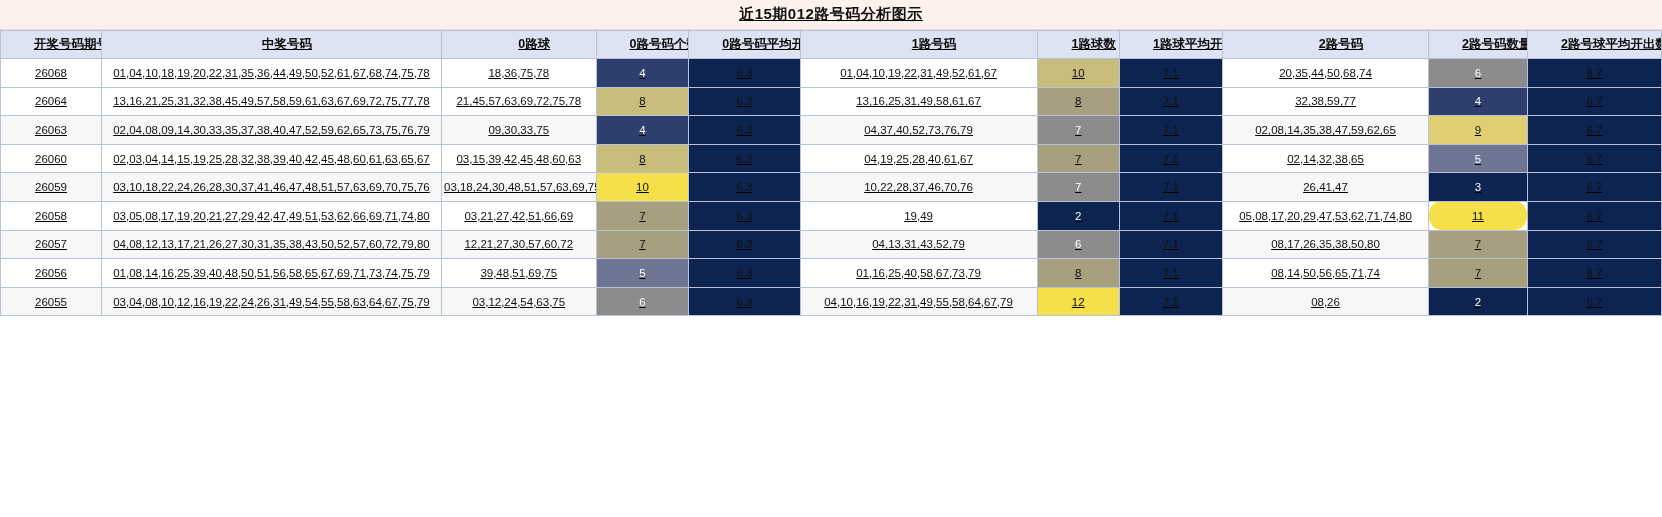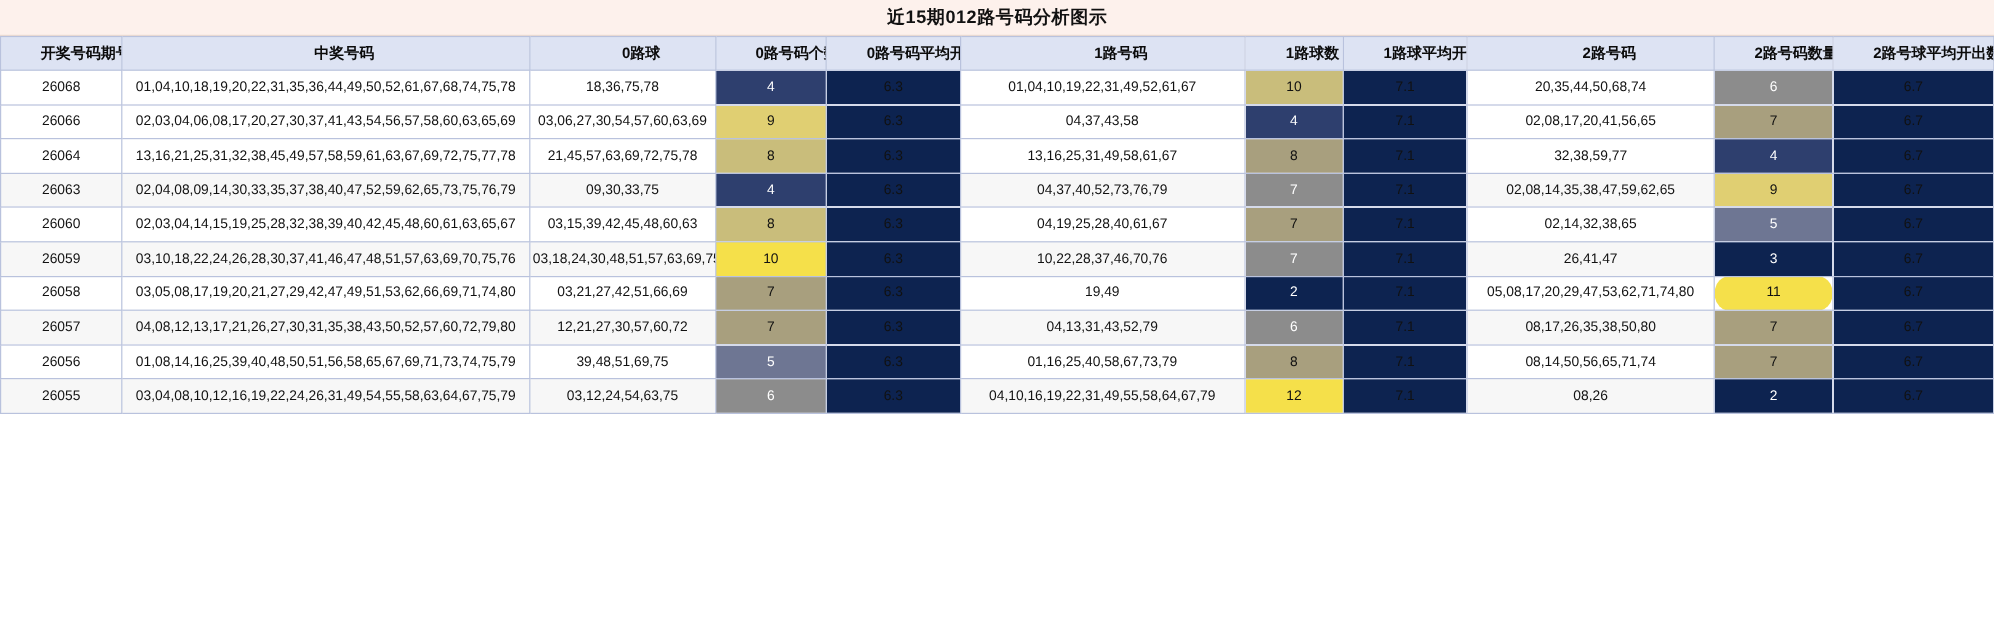--- a/index.html
+++ b/index.html
@@ -6,20 +6,21 @@
   html, body {
     margin: 0; padding: 0;
     background: #ffffff;
     font-family: "Liberation Sans", "DejaVu Sans", sans-serif;
   }
   #page {
     width: 1662px;
     min-height: 517px;
     background: #fff;
     position: relative;
+    text-decoration: underline;
   }
   .title-bar {
     background: #fdf1ec;
     border-bottom: 1px solid #e8d9d2;
     height: 30px;
     display: flex;
     align-items: center;
     justify-content: center;
   }
   .title-bar .title {
@@ -112,33 +113,20 @@
           <td class="cnt dark" style="background: rgb(46, 63, 110) !important;">4</td>
           <td class="avg">6.3</td>
           <td class="codes">01,04,10,19,22,31,49,52,61,67</td>
           <td class="cnt" style="background: rgb(201, 189, 123) !important;">10</td>
           <td class="avg">7.1</td>
           <td class="codes">20,35,44,50,68,74</td>
           <td class="cnt dark" style="background: rgb(140, 140, 140) !important;">6</td>
           <td class="avg">6.7</td>
         </tr>
         <tr class="odd">
-          <td class="period">26066</td>
-          <td class="codes">02,03,04,06,08,17,20,27,30,37,41,43,54,56,57,58,60,63,65,69</td>
-          <td class="codes">03,06,27,30,54,57,60,63,69</td>
-          <td class="cnt" style="background: rgb(224, 207, 114) !important;">9</td>
-          <td class="avg">6.3</td>
-          <td class="codes">04,37,43,58</td>
-          <td class="cnt dark" style="background: rgb(46, 63, 110) !important;">4</td>
-          <td class="avg">7.1</td>
-          <td class="codes">02,08,17,20,41,56,65</td>
-          <td class="cnt" style="background: rgb(168, 159, 126) !important;">7</td>
-          <td class="avg">6.7</td>
-        </tr>
-        <tr class="odd">
           <td class="period">26064</td>
           <td class="codes">13,16,21,25,31,32,38,45,49,57,58,59,61,63,67,69,72,75,77,78</td>
           <td class="codes">21,45,57,63,69,72,75,78</td>
           <td class="cnt" style="background: rgb(201, 189, 123) !important;">8</td>
           <td class="avg">6.3</td>
           <td class="codes">13,16,25,31,49,58,61,67</td>
           <td class="cnt" style="background: rgb(168, 159, 126) !important;">8</td>
           <td class="avg">7.1</td>
           <td class="codes">32,38,59,77</td>
           <td class="cnt dark" style="background: rgb(46, 63, 110) !important;">4</td>

